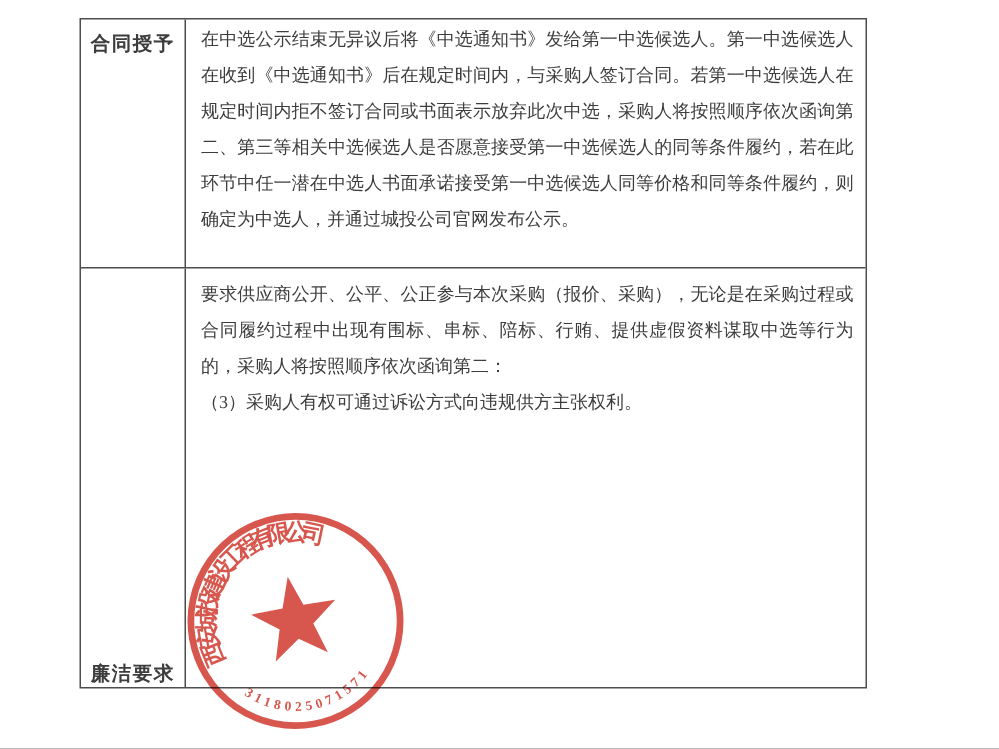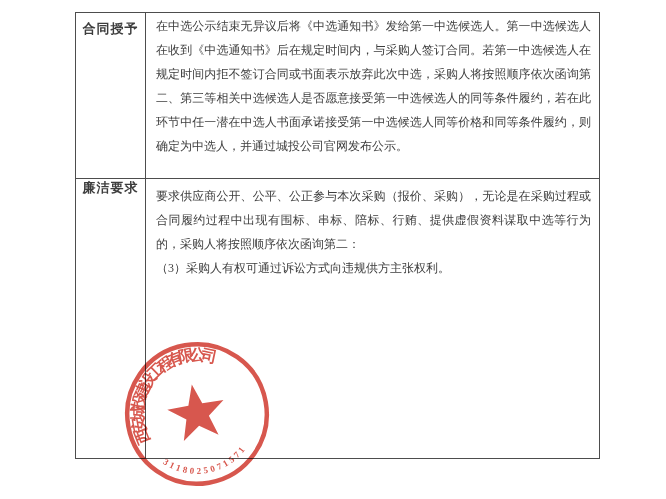--- a/index.html
+++ b/index.html
@@ -10,35 +10,34 @@
     overflow:hidden;
     font-family:"Liberation Serif","DejaVu Serif",serif;
     color:#3d3d3d;
   }
   .doc-table{
     position:absolute;
     left:53px;top:12px;
     width:525px;
     border:1px solid #4d4d4d;
     box-sizing:border-box;
-    margin-left:22px;
   }
   .t-row{display:flex;}
   .t-row.row-1{border-bottom:1px solid #4d4d4d;min-height:165px;}
   .t-row.row-2{min-height:279px;}
   .label-cell{
     width:70px;flex:0 0 70px;
     border-right:1px solid #4d4d4d;
     box-sizing:border-box;
     display:flex;justify-content:center;
     font-weight:bold;font-size:13px;
     letter-spacing:1px;
   }
   .row-1 .label-cell{align-items:flex-start;padding-top:7px;}
-  .row-2 .label-cell{align-items:flex-start;}
+  .row-2 .label-cell{align-items:flex-end;}
   .content-cell{
     flex:1;
     padding:1px 8px 0 10px;
     font-size:12px;
     line-height:24px;
     text-align:justify;
     text-align-last:left;
   }
   .row-2 .content-cell{padding-top:5px;}
   .content-cell p{margin:0;}

